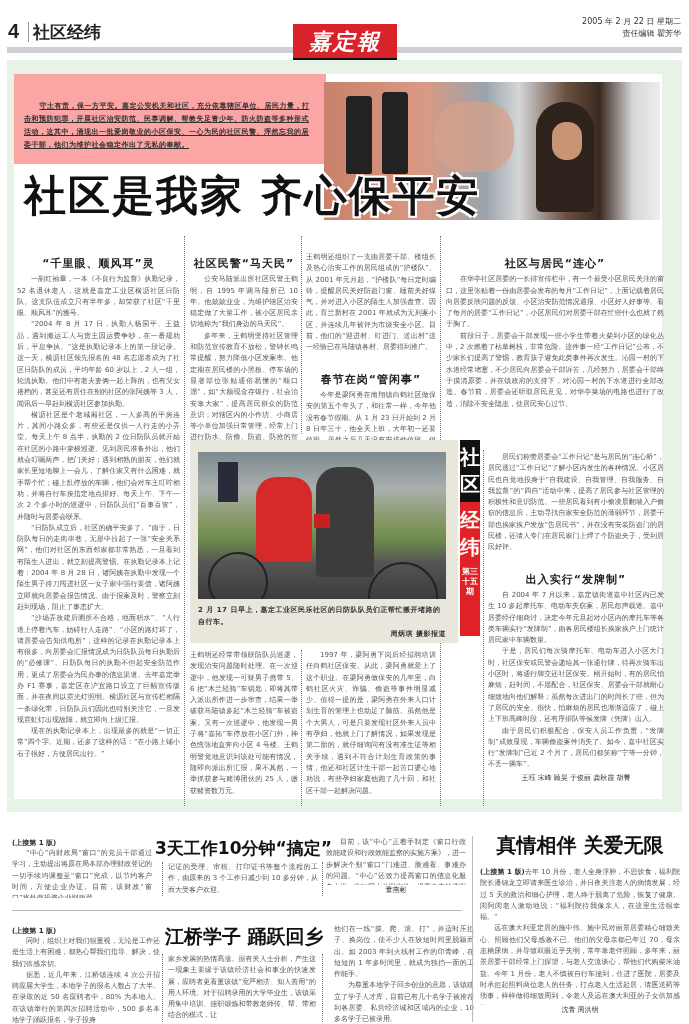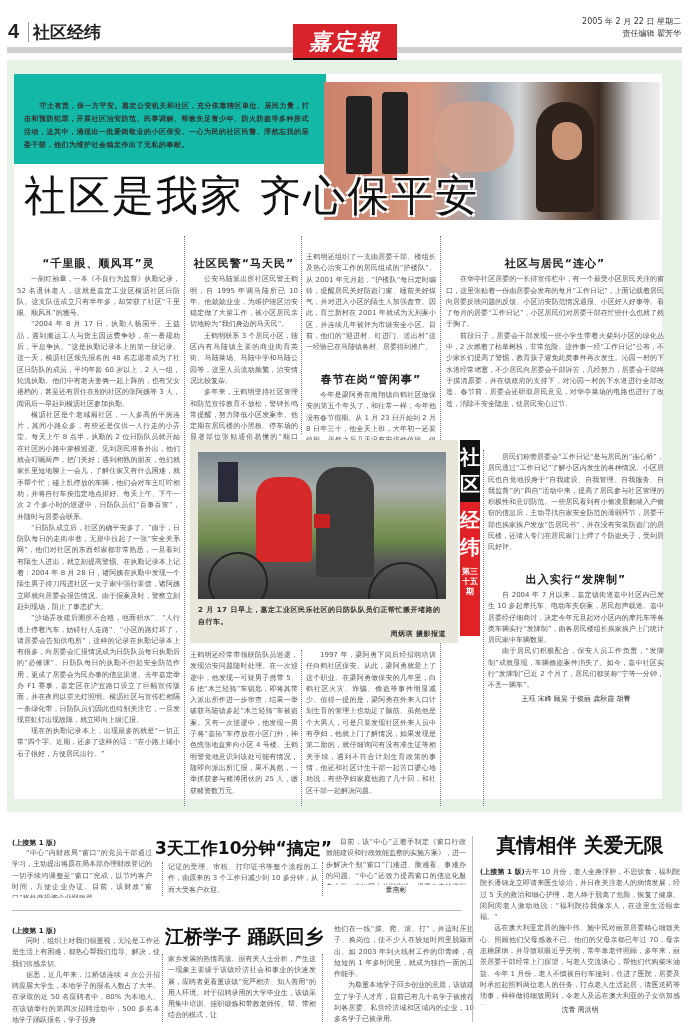--- a/index.html
+++ b/index.html
@@ -8,26 +8,26 @@
   .hdr-pagenum { left:8px; top:20px; font-size:20px; font-weight:bold; color:#222; font-family:"Liberation Sans", sans-serif; }
   .hdr-sep { left:28px; top:22px; width:1px; height:20px; background:#999; }
   .hdr-section { left:33px; top:21px; font-size:17px; font-weight:bold; color:#222; }
   .hdr-bar { left:7px; top:47px; width:675px; height:6px; background:#cfcfcf; }
   .masthead { left:293px; top:24px; width:104px; height:45px; background:#d8232a; text-align:center; }
   .masthead .mt-title { color:#fff; font-family:"DejaVu Serif", serif; font-size:22px; font-weight:bold; line-height:34px; letter-spacing:2px; font-style:italic; }
   .masthead .mt-sub { background:#111; color:#ddd; font-size:5px; line-height:10px; letter-spacing:1px; font-family:"Liberation Serif", serif; }
   .hdr-date { right:8px; top:16px; font-size:8px; color:#333; text-align:right; line-height:12px; }
   .feature { left:7px; top:60px; width:675px; height:752px; background:#e6f3e6; }
   .feature-inner { left:14px; top:74px; width:648px; height:725px; background:#fff; }
-  .lead-box { left:14px; top:74px; width:312px; height:90px; background:#14b8a6; padding:26px 10px 0 10px; }
+  .lead-box { left:14px; top:74px; width:312px; height:90px; background:#fca5a5; padding:26px 10px 0 10px;text-decoration:underline; }
   .lead { font-size:7px; line-height:13px; color:#333; text-indent:2.2em; font-weight:bold; letter-spacing:0.5px; }
   .hero-photo { left:324px; top:82px; width:336px; height:138px;
     background:linear-gradient(90deg,#c9816b 0%,#d99a83 30%,#9aa4ad 48%,#d4d6d8 58%,#6b5040 72%,#3a2a22 82%,#d7d7d7 92%,#eee 100%); }
   .fig { background:#222; border-radius:4px 4px 2px 2px; }
-  .headline { left:24px; top:168px; font-size:42px; font-weight:400; color:#111; letter-spacing:2px; text-shadow:2px 2px 0 #fff, -2px -2px 0 #fff, 2px -2px 0 #fff, -2px 2px 0 #fff; font-family:"DejaVu Sans", sans-serif; }
+  .headline { left:24px; top:168px; font-size:42px; font-weight:700; color:#111; letter-spacing:2px; text-shadow:2px 2px 0 #fff, -2px -2px 0 #fff, 2px -2px 0 #fff, -2px 2px 0 #fff; font-family:"DejaVu Sans", sans-serif; }
   .col { font-size:7px; line-height:11.3px; color:#555; text-align:justify; }
   .col p { text-indent:2em; }
   .col-title { font-size:11px; font-weight:bold; color:#222; text-align:center; margin:20px 0 5px; letter-spacing:1px; }
   .dots-v { width:0; border-left:1px dotted #777; }
   .photo-box { left:190px; top:440px; width:268px; height:203px; background:#e9e7dc; }
   .photo { left:198px; top:452px; width:248px; height:147px;
     background:linear-gradient(180deg,#7d8a8f 0%,#a9b0ae 25%,#8a9a6a 45%,#6b8a4a 60%,#555 75%,#3b3b3b 100%); overflow:hidden; }
   .photo .p1 { position:absolute; left:58px; top:25px; width:56px; height:85px; background:#d62a2a; border-radius:20px 20px 4px 4px; }
   .photo .p2 { position:absolute; left:118px; top:15px; width:58px; height:110px; background:#3c3c3c; border-radius:22px 22px 4px 4px; }
   .photo .armband { position:absolute; left:116px; top:62px; width:16px; height:14px; background:#c62020; }
@@ -81,41 +81,41 @@
   <p>横沥社区是个老城厢社区，一人多高的平房连片，其间小路众多，有些还是仅供一人行走的小弄堂。每天上午 8 点半，执勤的 2 位日防队员就开始在社区的小路中穿梭巡逻。见到居民准备外出，他们就会叮嘱两声，把门关好；遇到相熟的朋友，他们就家长里短地聊上一会儿，了解住家又有什么困难，就手帮个忙；碰上乱停放的车辆，他们会对车主叮咛相劝，并将自行车按指定地点排好。每天上午、下午一次 2 个多小时的巡逻中，日防队员们“百事百管”，并随时与居委会联系。</p>
   <p>“日防队成立后，社区的确平安多了。”由于，日防队每日的走街串巷，无形中拉起了一张“安全关系网”，他们对社区的东西邻家都非常熟悉，一旦看到有陌生人进出，就立刻提高警惕。在执勤记录本上记着：2004 年 8 月 28 日，诸阿姨在执勤中发现一个陌生男子持刀闯进社区一女子家中强行要债，诸阿姨立即就向居委会报告情况。由于报案及时，警察立刻赶到现场，阻止了事态扩大。</p>
   <p>“沙场弄改建后圃所不合格，地面积水”、“人行道上停着汽车，妨碍行人走路”、“小区的路灯坏了，请居委会告知供电所”，这样的记录在执勤记录本上有很多，向居委会汇报情况成为日防队员每日执勤后的“必修课”。日防队每日的执勤不但起安全防范作用，更成了居委会为民办事的信息渠道。去年嘉定举办 F1 赛事，嘉定区在沪宜路口设立了巨幅宣传版面，并在夜间以霓光灯照明。横沥社区与宣传栏相隔一条绿化带，日防队员们因此也特别关注它，一旦发现霓虹灯出现故障，就立即向上级汇报。</p>
   <p>现在的执勤记录本上，出现最多的就是“一切正常”四个字。近期，还多了这样的话：“在小路上铺小石子很好，方便居民出行。”</p>
 </div>
 <div class="abs dots-v" style="left:184px;top:236px;height:570px;"></div>
 
 <div class="abs col" style="left:190px;top:238px;width:108px;height:202px;overflow:hidden;">
   <div class="col-title">社区民警“马天民”</div>
   <p>公安马陆派出所社区民警王鹤明，自 1995 年调马陆所已 10 年。他兢兢业业，为维护辖区治安稳定做了大量工作，被小区居民亲切地称为“我们身边的马天民”。</p>
-  <p>王鹤明联系 3 个居民小区，辖区内有马陆镇主要的商业街育英街、马陆菜场、马陆中学和马陆公园等，这里人员流动频繁，治安情况比较复杂。</p>
   <p>多年来，王鹤明坚持社区管理和防范宣传教育不放松，警钟长鸣常提醒，努力降低小区发案率。他定期在居民楼的小黑板、停车场的显著部位张贴通俗易懂的“顺口溜”，如“大额现金存银行，社会治安靠大家”，提高居民群众的防范意识；对辖区内的小作坊、小商店等小单位加强日常管理，经常上门进行防水、防偷、防盗、防抢的宣传教育，发放宣传资料。</p>
 </div>
 <div class="abs dots-v" style="left:301px;top:236px;height:198px;"></div>
 
 <div class="abs col" style="left:306px;top:252px;width:130px;height:204px;overflow:hidden;">
   <p style="text-indent:0">王鹤明还组织了一支由居委干部、楼组长及热心治安工作的居民组成的“护楼队”。从 2001 年元月起，“护楼队”每日定时编铃，提醒居民关好防盗门窗、睡前关好煤气，并对进入小区的陌生人加强盘查。因此，育兰新村在 2001 年就成为无刑案小区，并连续几年被评为市级安全小区。目前，他们的“迎进村、盯进门、送出村”这一经验已在马陆镇各村、居委得到推广。</p>
   <div class="col-title">春节在岗“管闲事”</div>
   <p>今年是梁阿勇在南翔镇白鹤社区做保安的第五个年头了，和往常一样，今年他没有春节假期。从 1 月 23 日开始到 2 月 8 日年三十，他全天上班，大年初一还要值班，虽然之后几天没有安排他值班，但是他一吃过饭没事儿就到小区里转悠；看看居民燃放烟花爆竹是否得当，自行车、摩托车是否上锁，询问居民有没有发现上门行骗现象，还要留心是否有不法推销人员干扰居民生活等等。总之，每年春节他肯定闲不着，用梁阿勇家人的话说就是得了“职业病”，让他闲下来他就难受。</p>
 </div>
 <div class="abs dots-v" style="left:440px;top:236px;height:570px;"></div>
 
 <div class="abs col" style="left:446px;top:238px;width:218px;height:202px;overflow:hidden;">
   <div class="col-title">社区与居民“连心”</div>
   <p>在华亭社区居委的一长排宣传栏中，有一个最受小区居民关注的窗口，这里张贴着一份由居委会发布的每月“工作日记”，上面记载着居民向居委反映问题的反馈、小区治安防范情况通报、小区好人好事等。看了每月的居委“工作日记”，小区居民们对居委干部在忙些什么也就了然于胸了。</p>
   <p>前段日子，居委会干部发现一些小学生带着火柴到小区的绿化丛中，2 次燃着了枯草树枝，非常危险。这件事一经“工作日记”公布，不少家长们提高了警惕，教育孩子避免此类事件再次发生。沁园一村的下水道经常堵塞，不少居民向居委会干部诉苦，几经努力，居委会干部终于摸清原委，并在镇政府的支持下，对沁园一村的下水道进行全部改造。春节前，居委会还听取居民意见，对华亭菜场的电路也进行了改造，消除不安全隐患，使居民安心过节。</p>
 </div>
 <div class="abs col" style="left:488px;top:452px;width:176px;height:350px;overflow:hidden;">
   <p>居民们称赞居委会“工作日记”是与居民的“连心桥”，居民透过“工作日记”了解小区内发生的各种情况。小区居民也自觉地投身于“自我建设、自我管理、自我服务、自我监督”的“四自”活动中来，提高了居民参与社区管理的积极性和意识防范。一些居民看到有小偷凌晨翻墙入户偷窃的信息后，主动寻找自家安全防范的薄弱环节，居委干部也挨家挨户发放“告居民书”，并在没有安装防盗门的居民楼，还请人专门在居民家门上焊了个防盗夹子，受到居民好评。</p>
   <div class="col-title">出入实行“发牌制”</div>
   <p>自 2004 年 7 月以来，嘉定镇街道嘉中社区内已发生 10 多起摩托车、电动车失窃案，居民怨声载道。嘉中居委经仔细商讨，决定今年元旦起对小区内的摩托车等各类车辆实行“发牌制”，由各居民楼组长挨家挨户上门统计居民家中车辆数量。</p>
+  <p>于是，居民们每次骑摩托车、电动车进入小区大门时，社区保安或民警会递给其一张通行牌，待再次骑车出小区时，将通行牌交还社区保安。刚开始时，有的居民怕麻烦，赶时间，不愿配合，社区保安、居委会干部就耐心细致地向他们解释；虽然每次进出门的时间长了些，但为了居民的安全。很快，怕麻烦的居民也渐渐适应了，碰上上下班高峰时段，还有序排队等候发牌（凭牌）出入。</p>
   <p>由于居民们积极配合，保安人员工作负责，“发牌制”成效显现，车辆偷盗案件消失了。如今，嘉中社区实行“发牌制”已近 2 个月了，居民们都笑称“宁等一分钟，不丢一辆车”。</p>
   <div class="byline" style="margin-top:2px;">王珏  宋峰  顾昊  于俊丽  龚秋霞  胡菁</div>
 </div>
 <div class="abs dots-v" style="left:483px;top:450px;height:356px;"></div>
 
 <div class="abs photo-box"></div>
 <div class="abs photo">
   <div class="p1"></div>
   <div class="p2"></div>
   <div class="armband"></div>

